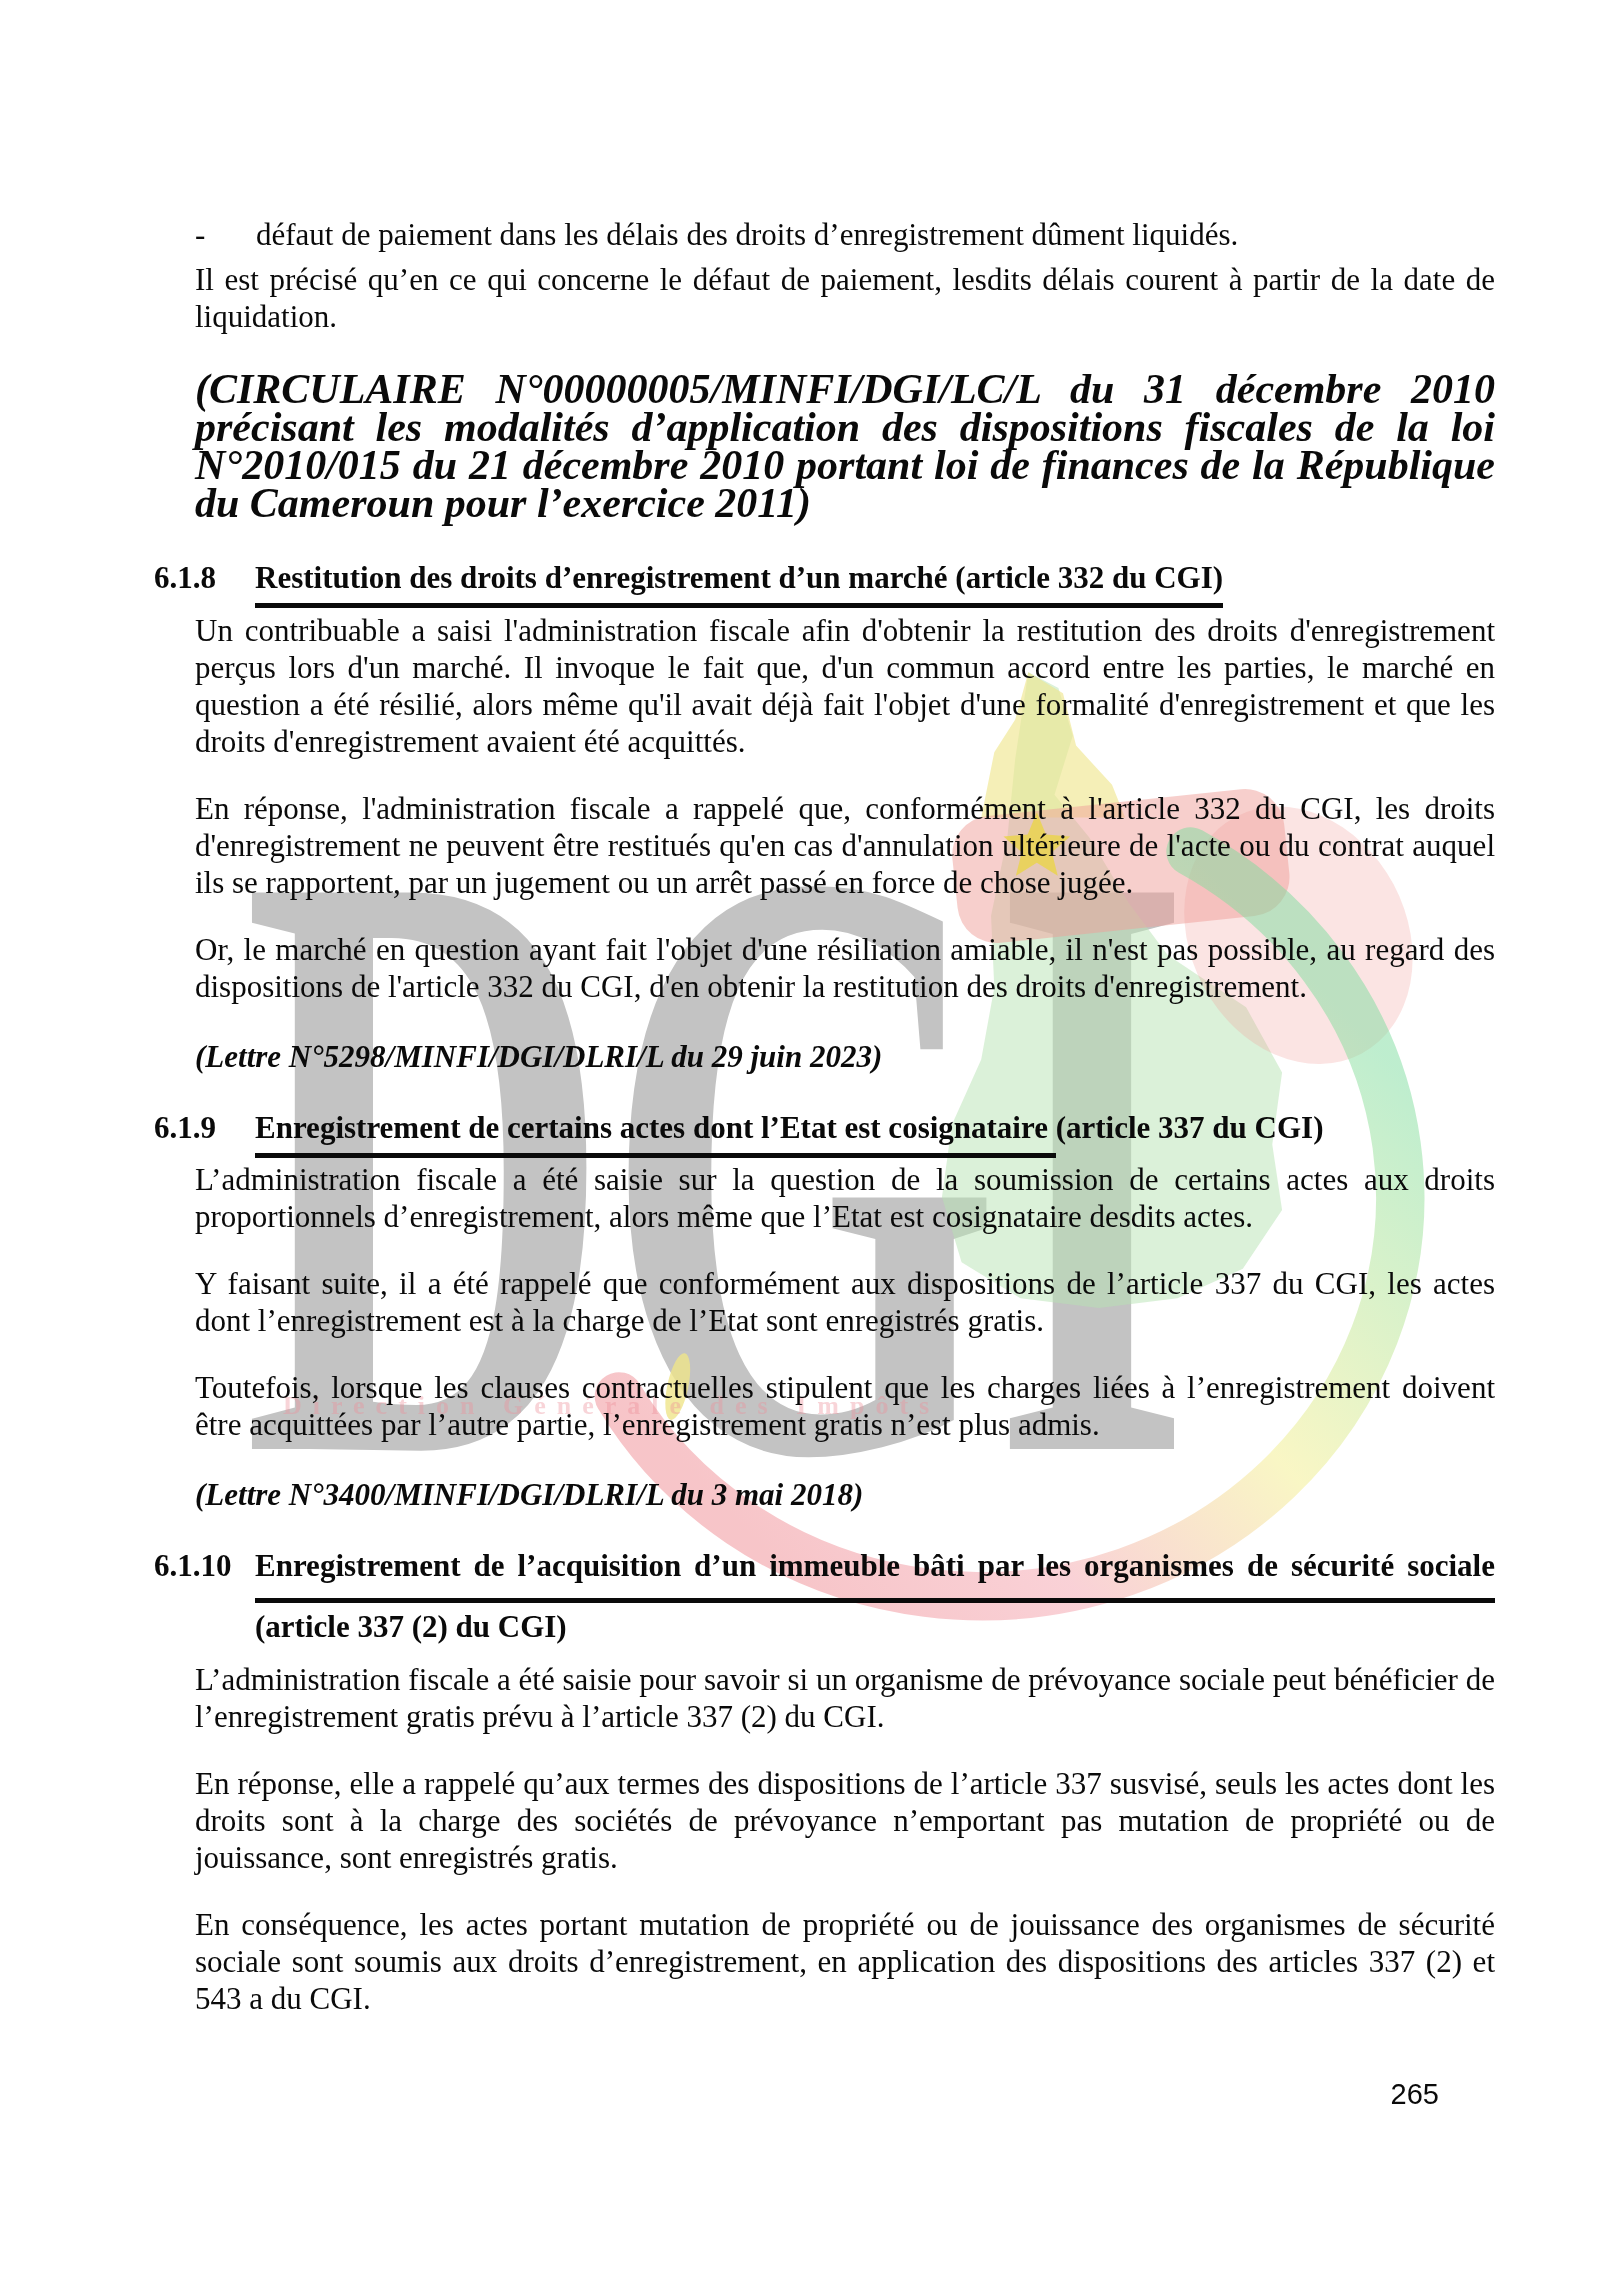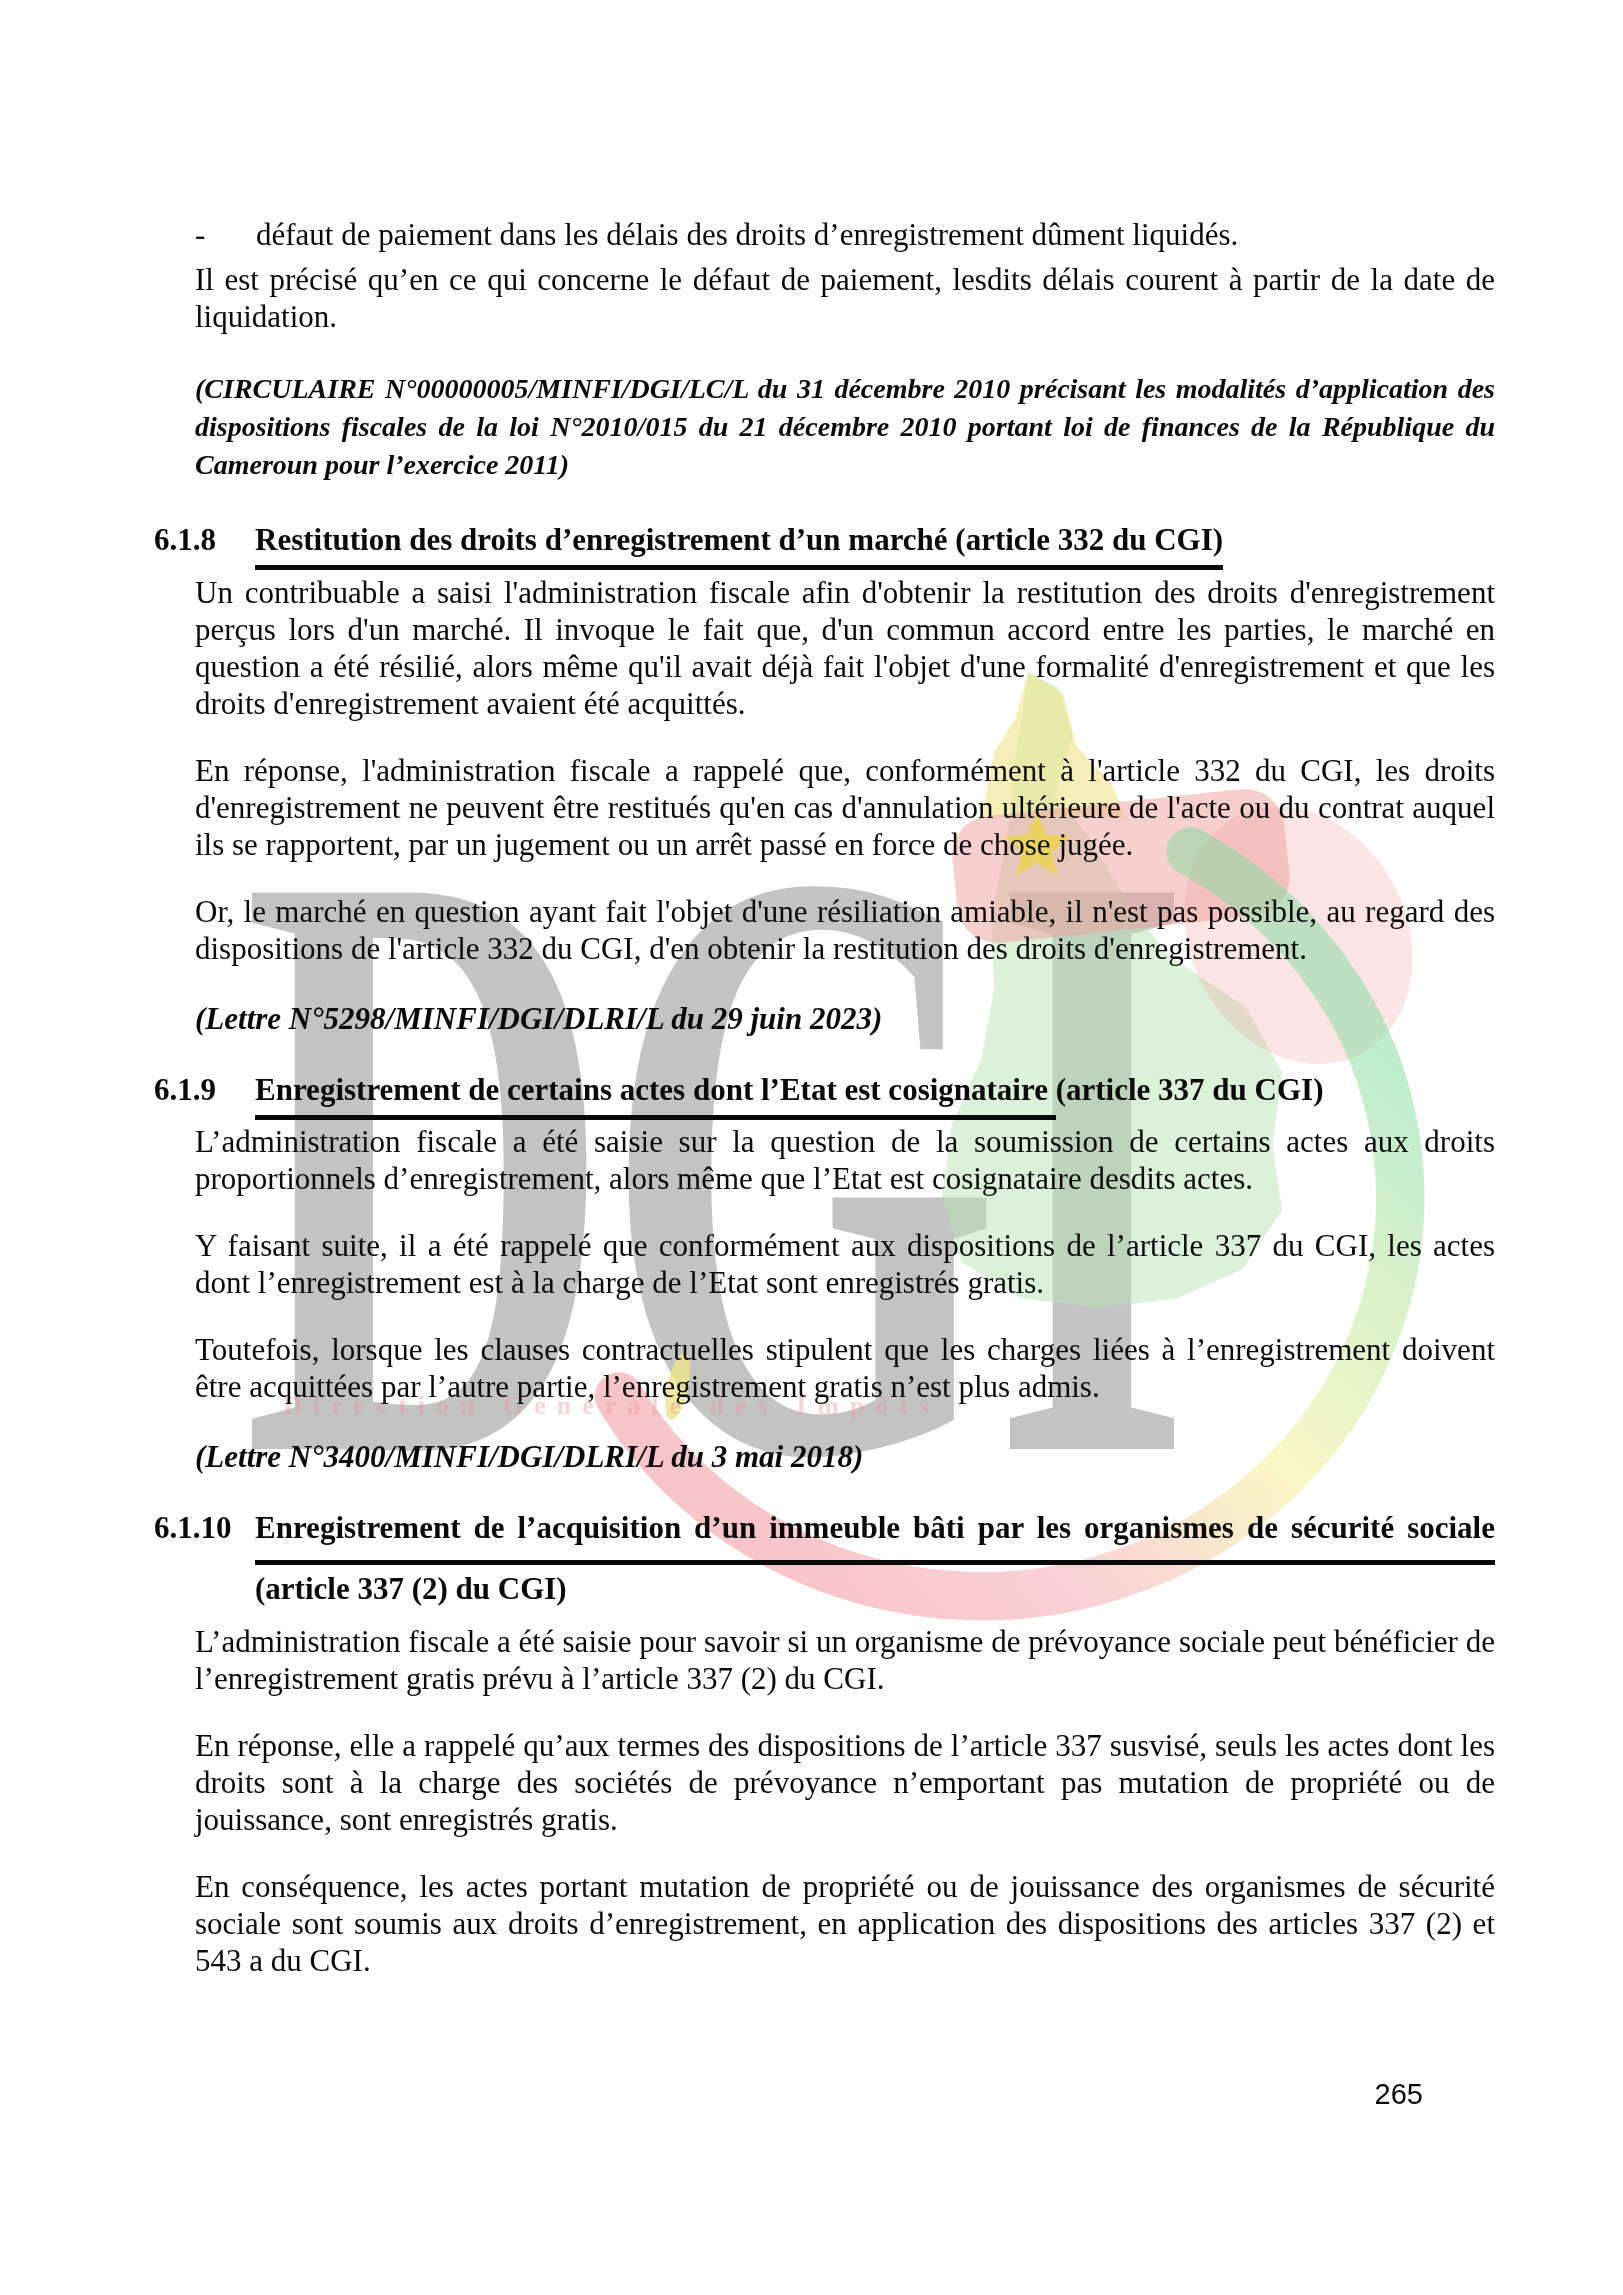--- a/index.html
+++ b/index.html
@@ -58,21 +58,21 @@
   .bullet{
     display:flex;
     margin:0 0 7.9px 0;
   }
   .bullet .marker{width:61px;flex:0 0 61px;}
   .mb54{margin-bottom:35px;}
   .mb50{margin-bottom:33px;}
   .ref-block{
     font-weight:bold;font-style:italic;
     text-align:justify;
-    font-size:28px;line-height:38px;
+    font-size:42px;line-height:38px;
     margin:0 0 37px 0;
   }
   .ref-line{
     font-weight:bold;font-style:italic;
     margin:2.6px 0 34px 0;
   }
   .heading{
     display:flex;
     font-weight:bold;
     margin:0 0 15.7px -41px;
@@ -85,21 +85,21 @@
   }
   .u-full{
     text-align:justify;
     text-align-last:justify;
     border-bottom:5.9px solid #0a0a0a;
     padding-bottom:14px;
   }
   .h10-line2{margin-top:5.2px;}
   .pagenum{
     position:absolute;
-    top:2078px;right:200px;
+    top:2078px;right:184px;
     font-family:"Liberation Sans","DejaVu Sans",sans-serif;
     font-size:29px;
     z-index:2;
   }
 </style>
 </head>
 <body>
 
 <div class="page">
 

